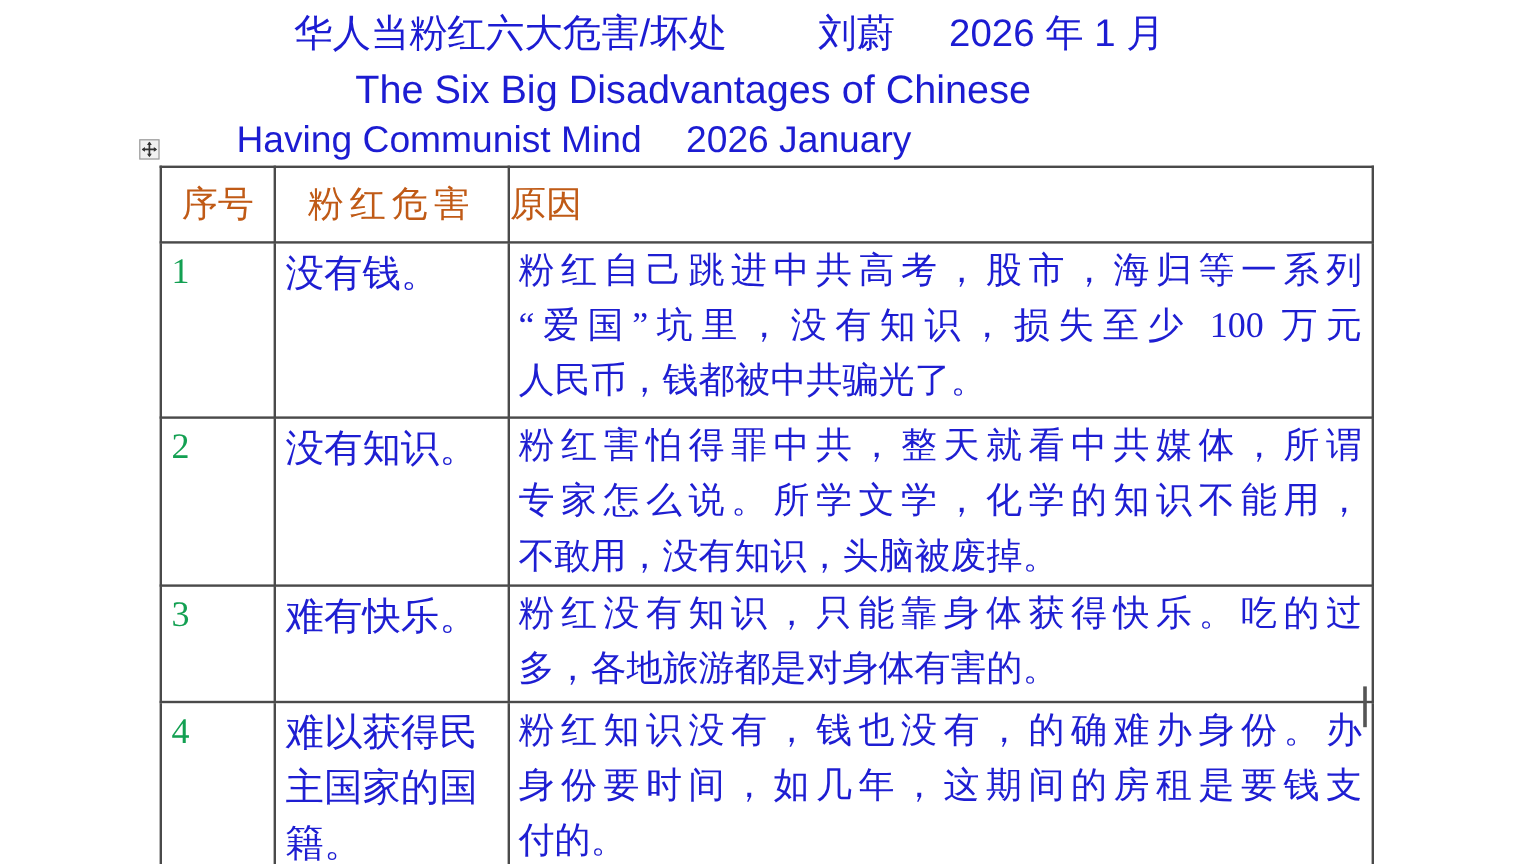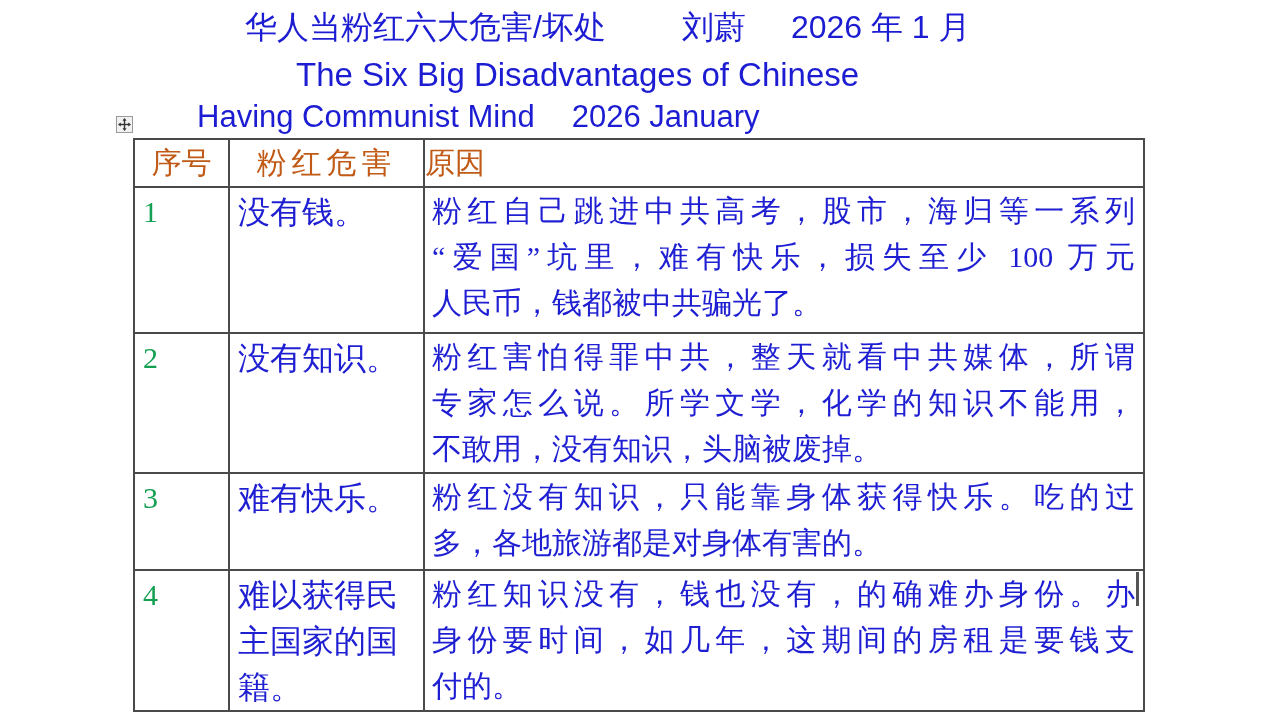--- a/index.html
+++ b/index.html
@@ -27,21 +27,21 @@
   
   table.doc-table{
     position:absolute;left:133px;top:138px;width:1010px;
     border-collapse:collapse;table-layout:fixed;
   }
   .doc-table th,.doc-table td{
     border:2px solid #4a4a4a;vertical-align:top;font-weight:normal;
     box-sizing:border-box;overflow:hidden;
   }
   .doc-table thead th{
-    height:48px;vertical-align:middle;color:#c05a16;font-size:30px;padding:0;
+    height:63px;vertical-align:middle;color:#c05a16;font-size:30px;padding:0;
   }
   th.h-no{text-align:center;}
   th.h-harm{text-align:center;letter-spacing:5px;}
   th.h-reason{text-align:left;padding-left:200px;}
   tr.row-1{height:146px;}
   tr.row-2{height:138px;}
   tr.row-3{height:97px;}
   tr.row-4{height:140px;}
   td.c-no{
     font-family:"Liberation Serif",serif;color:#13a052;font-size:30px;
@@ -102,21 +102,21 @@
       <th class="h-harm">粉红危害</th>
       <th class="h-reason">原因</th>
     </tr>
   </thead>
   <tbody>
     <tr class="row-1">
       <td class="c-no">1</td>
       <td class="c-harm">没有钱。</td>
       <td class="c-reason">
         <div class="jline">粉红自己跳进中共高考，股市，海归等一系列</div>
-        <div class="jline">“爱国”坑里，难有快乐，损失至少 100 万元</div>
+        <div class="jline">“爱国”坑里，没有知识，损失至少 100 万元</div>
         <div class="lline">人民币，钱都被中共骗光了。</div>
       </td>
     </tr>
     <tr class="row-2">
       <td class="c-no">2</td>
       <td class="c-harm">没有知识。</td>
       <td class="c-reason">
         <div class="jline">粉红害怕得罪中共，整天就看中共媒体，所谓</div>
         <div class="jline">专家怎么说。所学文学，化学的知识不能用，</div>
         <div class="lline">不敢用，没有知识，头脑被废掉。</div>

